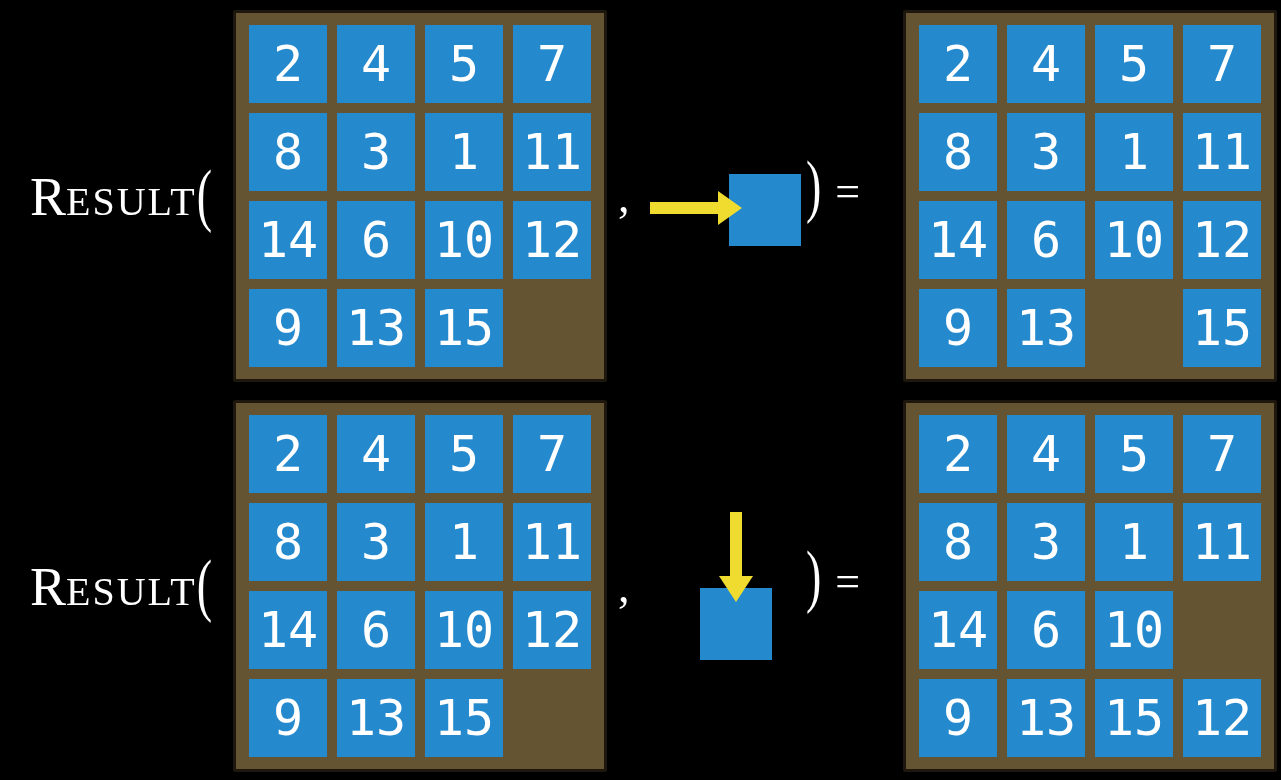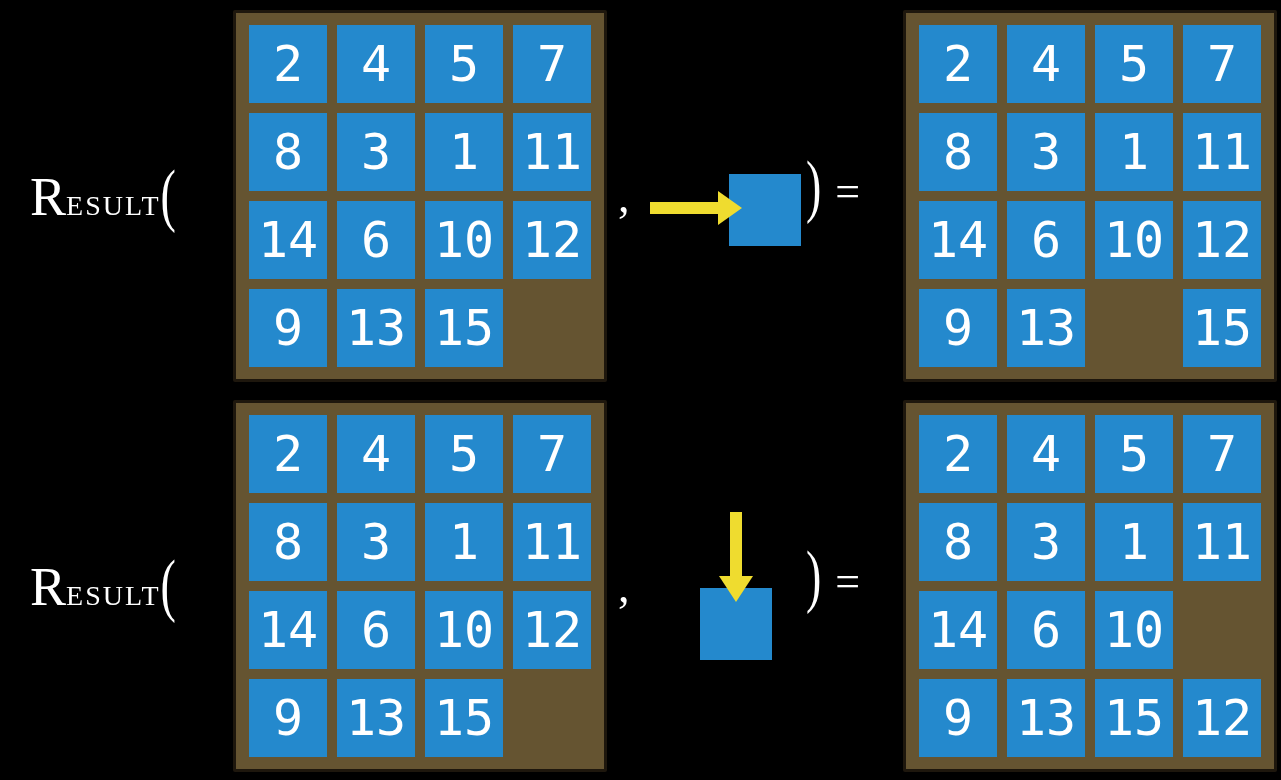--- a/index.html
+++ b/index.html
@@ -13,21 +13,21 @@
   body { background:#000; }
   .canvas {
     position:relative; width:1281px; height:780px;
     background:var(--background); overflow:hidden;
     font-family:"Liberation Serif", serif;
   }
   .func-label {
     position:absolute; color:var(--text-white); white-space:nowrap;
   }
   .cap  { font-size:54px; }
-  .smallcaps { font-size:28px; letter-spacing:2px; }
+  .smallcaps { font-size:40px; letter-spacing:2px; }
   .paren {
     font-size:46px; display:inline-block;
     transform:scaleY(1.5); transform-origin:50% 68%;
     font-weight:normal;
   }
   .comma {
     position:absolute; color:var(--text-white); font-size:46px;
   }
   .close-group {
     position:absolute; color:var(--text-white); white-space:nowrap;

